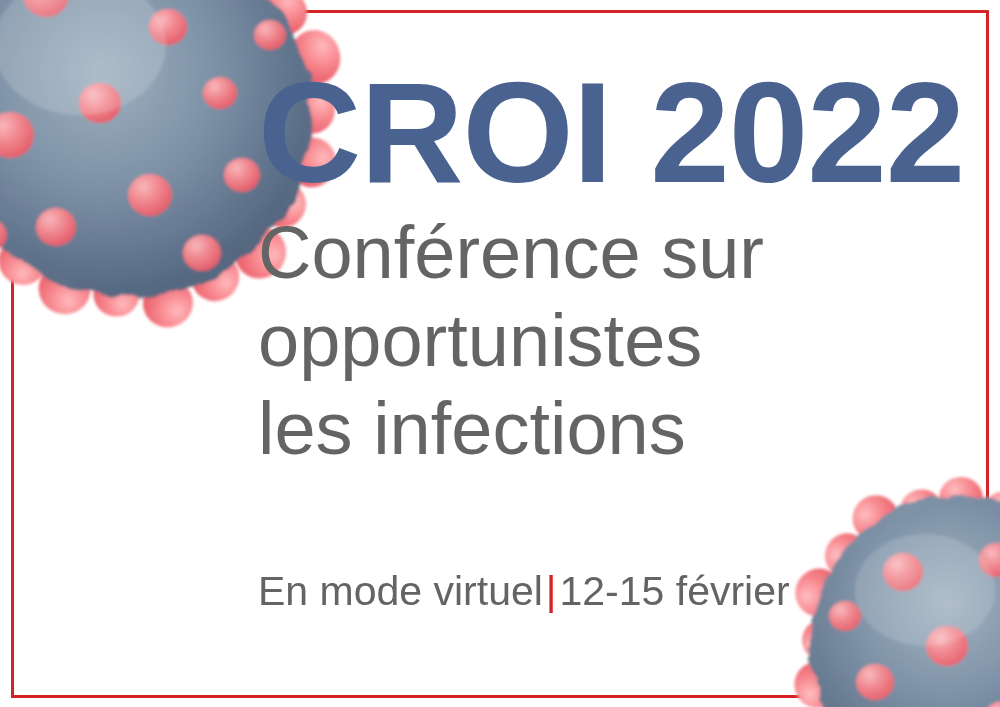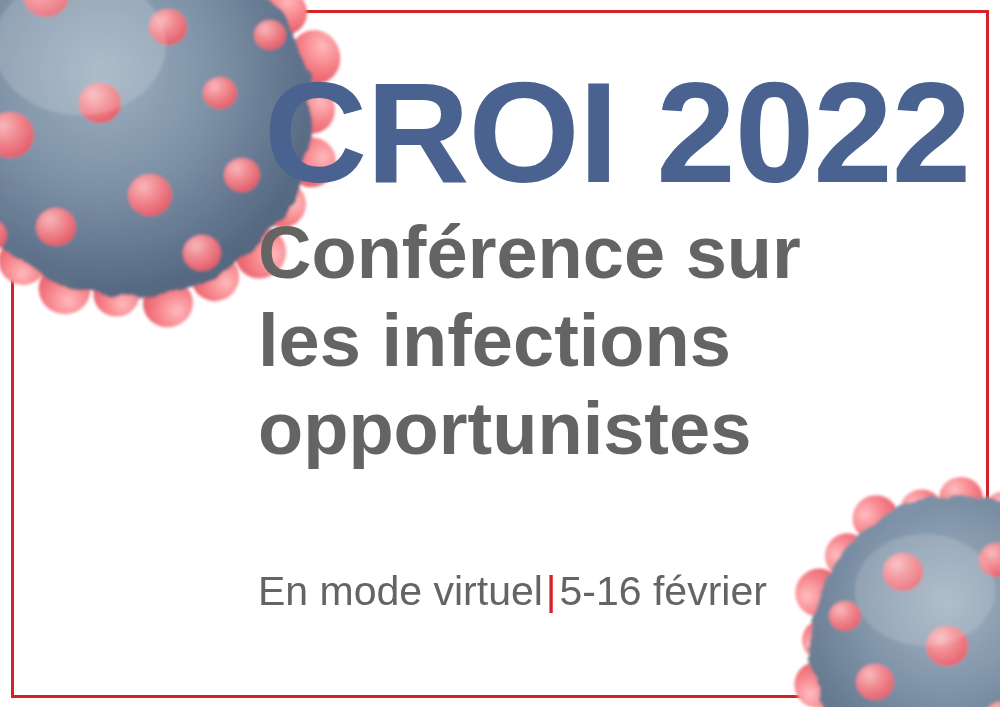--- a/index.html
+++ b/index.html
@@ -54,38 +54,38 @@
     position: absolute;
     left: 258px;
     top: 0;
     width: 720px;
     height: 707px;
     z-index: 8;
   }
 
   .title {
     position: absolute;
-    left: 6px;
+    left: 0;
     top: 61px;
     margin: 0;
     font-size: 143px;
     font-weight: 700;
     letter-spacing: -1px;
     line-height: 1;
     color: #4A6290;
     white-space: nowrap;
   }
 
   .subtitle {
     position: absolute;
     left: 0;
     top: 209px;
     margin: 0;
     font-size: 74px;
-    font-weight: 700;
+    font-weight: 400;
     line-height: 88px;
     color: #646464;
   }
   .subtitle .sline { display: block; white-space: nowrap; }
 
   .tagline {
     position: absolute;
     left: 0;
     top: 567px;
     margin: 0;
@@ -352,22 +352,22 @@
       <ellipse cx="190" cy="170" rx="70" ry="56" fill="#FFFFFF" opacity="0.15"></ellipse>
     </g>
   </svg>
 
   <div class="text-col">
 
     <h1 class="title">CROI 2022</h1>
 
     <h2 class="subtitle">
       <span class="sline">Conférence sur</span>
+      <span class="sline">opportunistes</span>
       <span class="sline">les infections</span>
-      <span class="sline">opportunistes</span>
     </h2>
 
     <p class="tagline">
-      <span>En mode virtuel</span><span class="sep">|</span><span>5-16 février</span>
+      <span>En mode virtuel</span><span class="sep">|</span><span>12-15 février</span>
     </p>
 
   </div>
 </div>
 
 </body></html>

